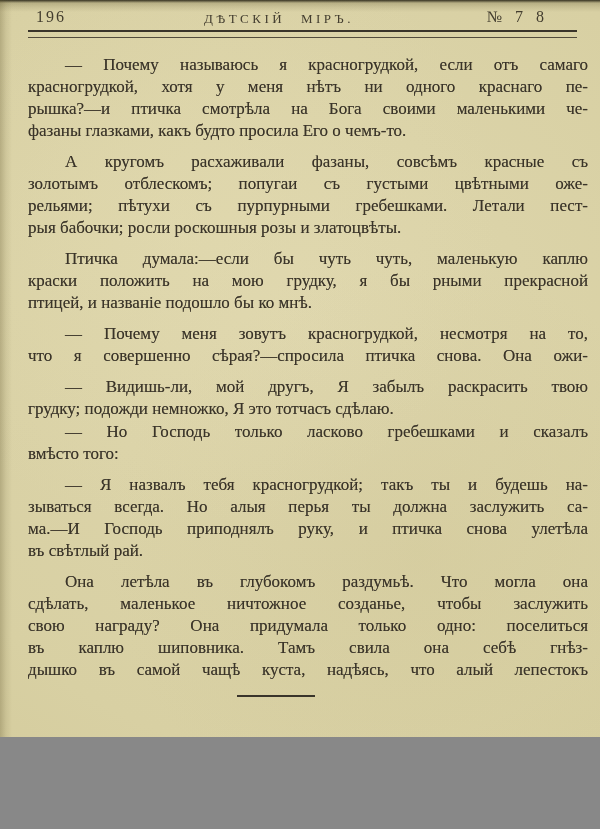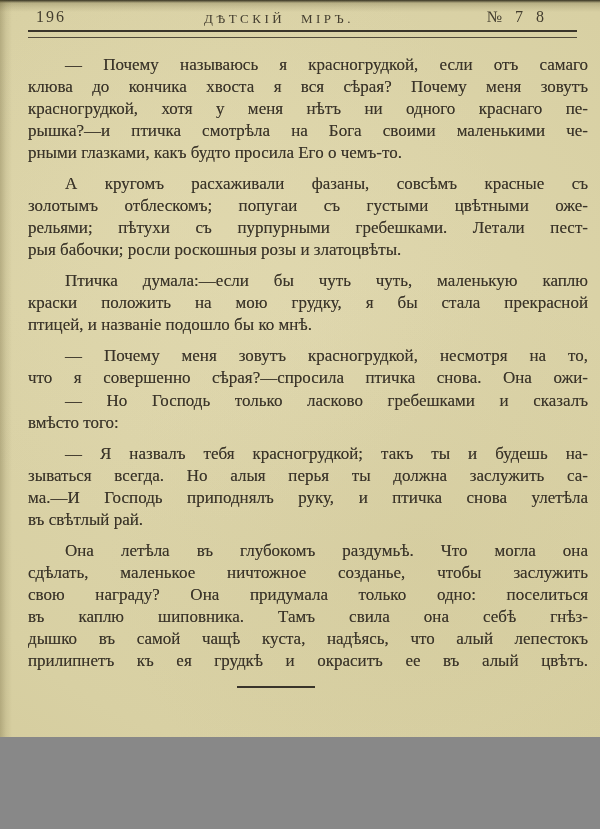--- a/index.html
+++ b/index.html
@@ -97,53 +97,55 @@
     <span class="journal-title">ДѢТСКІЙ МІРЪ.</span>
     <span class="issue-number">№ 7 8</span>
   </div>
 
   <div class="header-rule"></div>
 
   <div class="page-body">
 
   <div class="para">
         <div class="line first">— Почему называюсь я красногрудкой, если отъ самаго</div>
-        <div class="line">клюва до кончика хвоста я вся сѣрая? Почему меня зовутъ</div>
         <div class="line">красногрудкой, хотя у меня нѣтъ ни одного краснаго пе-</div>
         <div class="line">рышка?—и птичка смотрѣла на Бога своими маленькими че-</div>
-        <div class="line last">рными глазками, какъ будто просила Его о чемъ-то.</div>
+        <div class="line last">фазаны глазками, какъ будто просила Его о чемъ-то.</div>
       </div>
       <div class="para">
         <div class="line first">А кругомъ расхаживали фазаны, совсѣмъ красные съ</div>
         <div class="line">золотымъ отблескомъ; попугаи съ густыми цвѣтными оже-</div>
         <div class="line">рельями; пѣтухи съ пурпурными гребешками. Летали пест-</div>
         <div class="line last">рыя бабочки; росли роскошныя розы и златоцвѣты.</div>
       </div>
       <div class="para">
         <div class="line first">Птичка думала:—если бы чуть чуть, маленькую каплю</div>
-        <div class="line">краски положить на мою грудку, я бы стала прекрасной</div>
+        <div class="line">краски положить на мою грудку, я бы рными прекрасной</div>
         <div class="line last">птицей, и названіе подошло бы ко мнѣ.</div>
       </div>
       <div class="para">
         <div class="line first">— Почему меня зовутъ красногрудкой, несмотря на то,</div>
         <div class="line">что я совершенно сѣрая?—спросила птичка снова. Она ожи-</div>
+      </div>
+      <div class="para">
+        <div class="line first">— Видишь-ли, мой другъ, Я забылъ раскрасить твою</div>
+        <div class="line last">грудку; подожди немножко, Я это тотчасъ сдѣлаю.</div>
       </div>
       <div class="para tight">
         <div class="line first">— Но Господь только ласково гребешками и сказалъ</div>
         <div class="line last">вмѣсто того:</div>
       </div>
       <div class="para">
         <div class="line first">— Я назвалъ тебя красногрудкой; такъ ты и будешь на-</div>
         <div class="line">зываться всегда. Но алыя перья ты должна заслужить са-</div>
         <div class="line">ма.—И Господь приподнялъ руку, и птичка снова улетѣла</div>
         <div class="line last">въ свѣтлый рай.</div>
       </div>
       <div class="para">
         <div class="line first">Она летѣла въ глубокомъ раздумьѣ. Что могла она</div>
         <div class="line">сдѣлать, маленькое ничтожное созданье, чтобы заслужить</div>
         <div class="line">свою награду? Она придумала только одно: поселиться</div>
         <div class="line">въ каплю шиповника. Тамъ свила она себѣ гнѣз-</div>
         <div class="line">дышко въ самой чащѣ куста, надѣясь, что алый лепестокъ</div>
-        <div class="line last force-justify">прилипнетъ къ ея грудкѣ и окраситъ ее въ алый цвѣтъ.</div>
       </div>
       <div class="end-divider"></div>
     </div>
 </div>
 
 </body></html>

